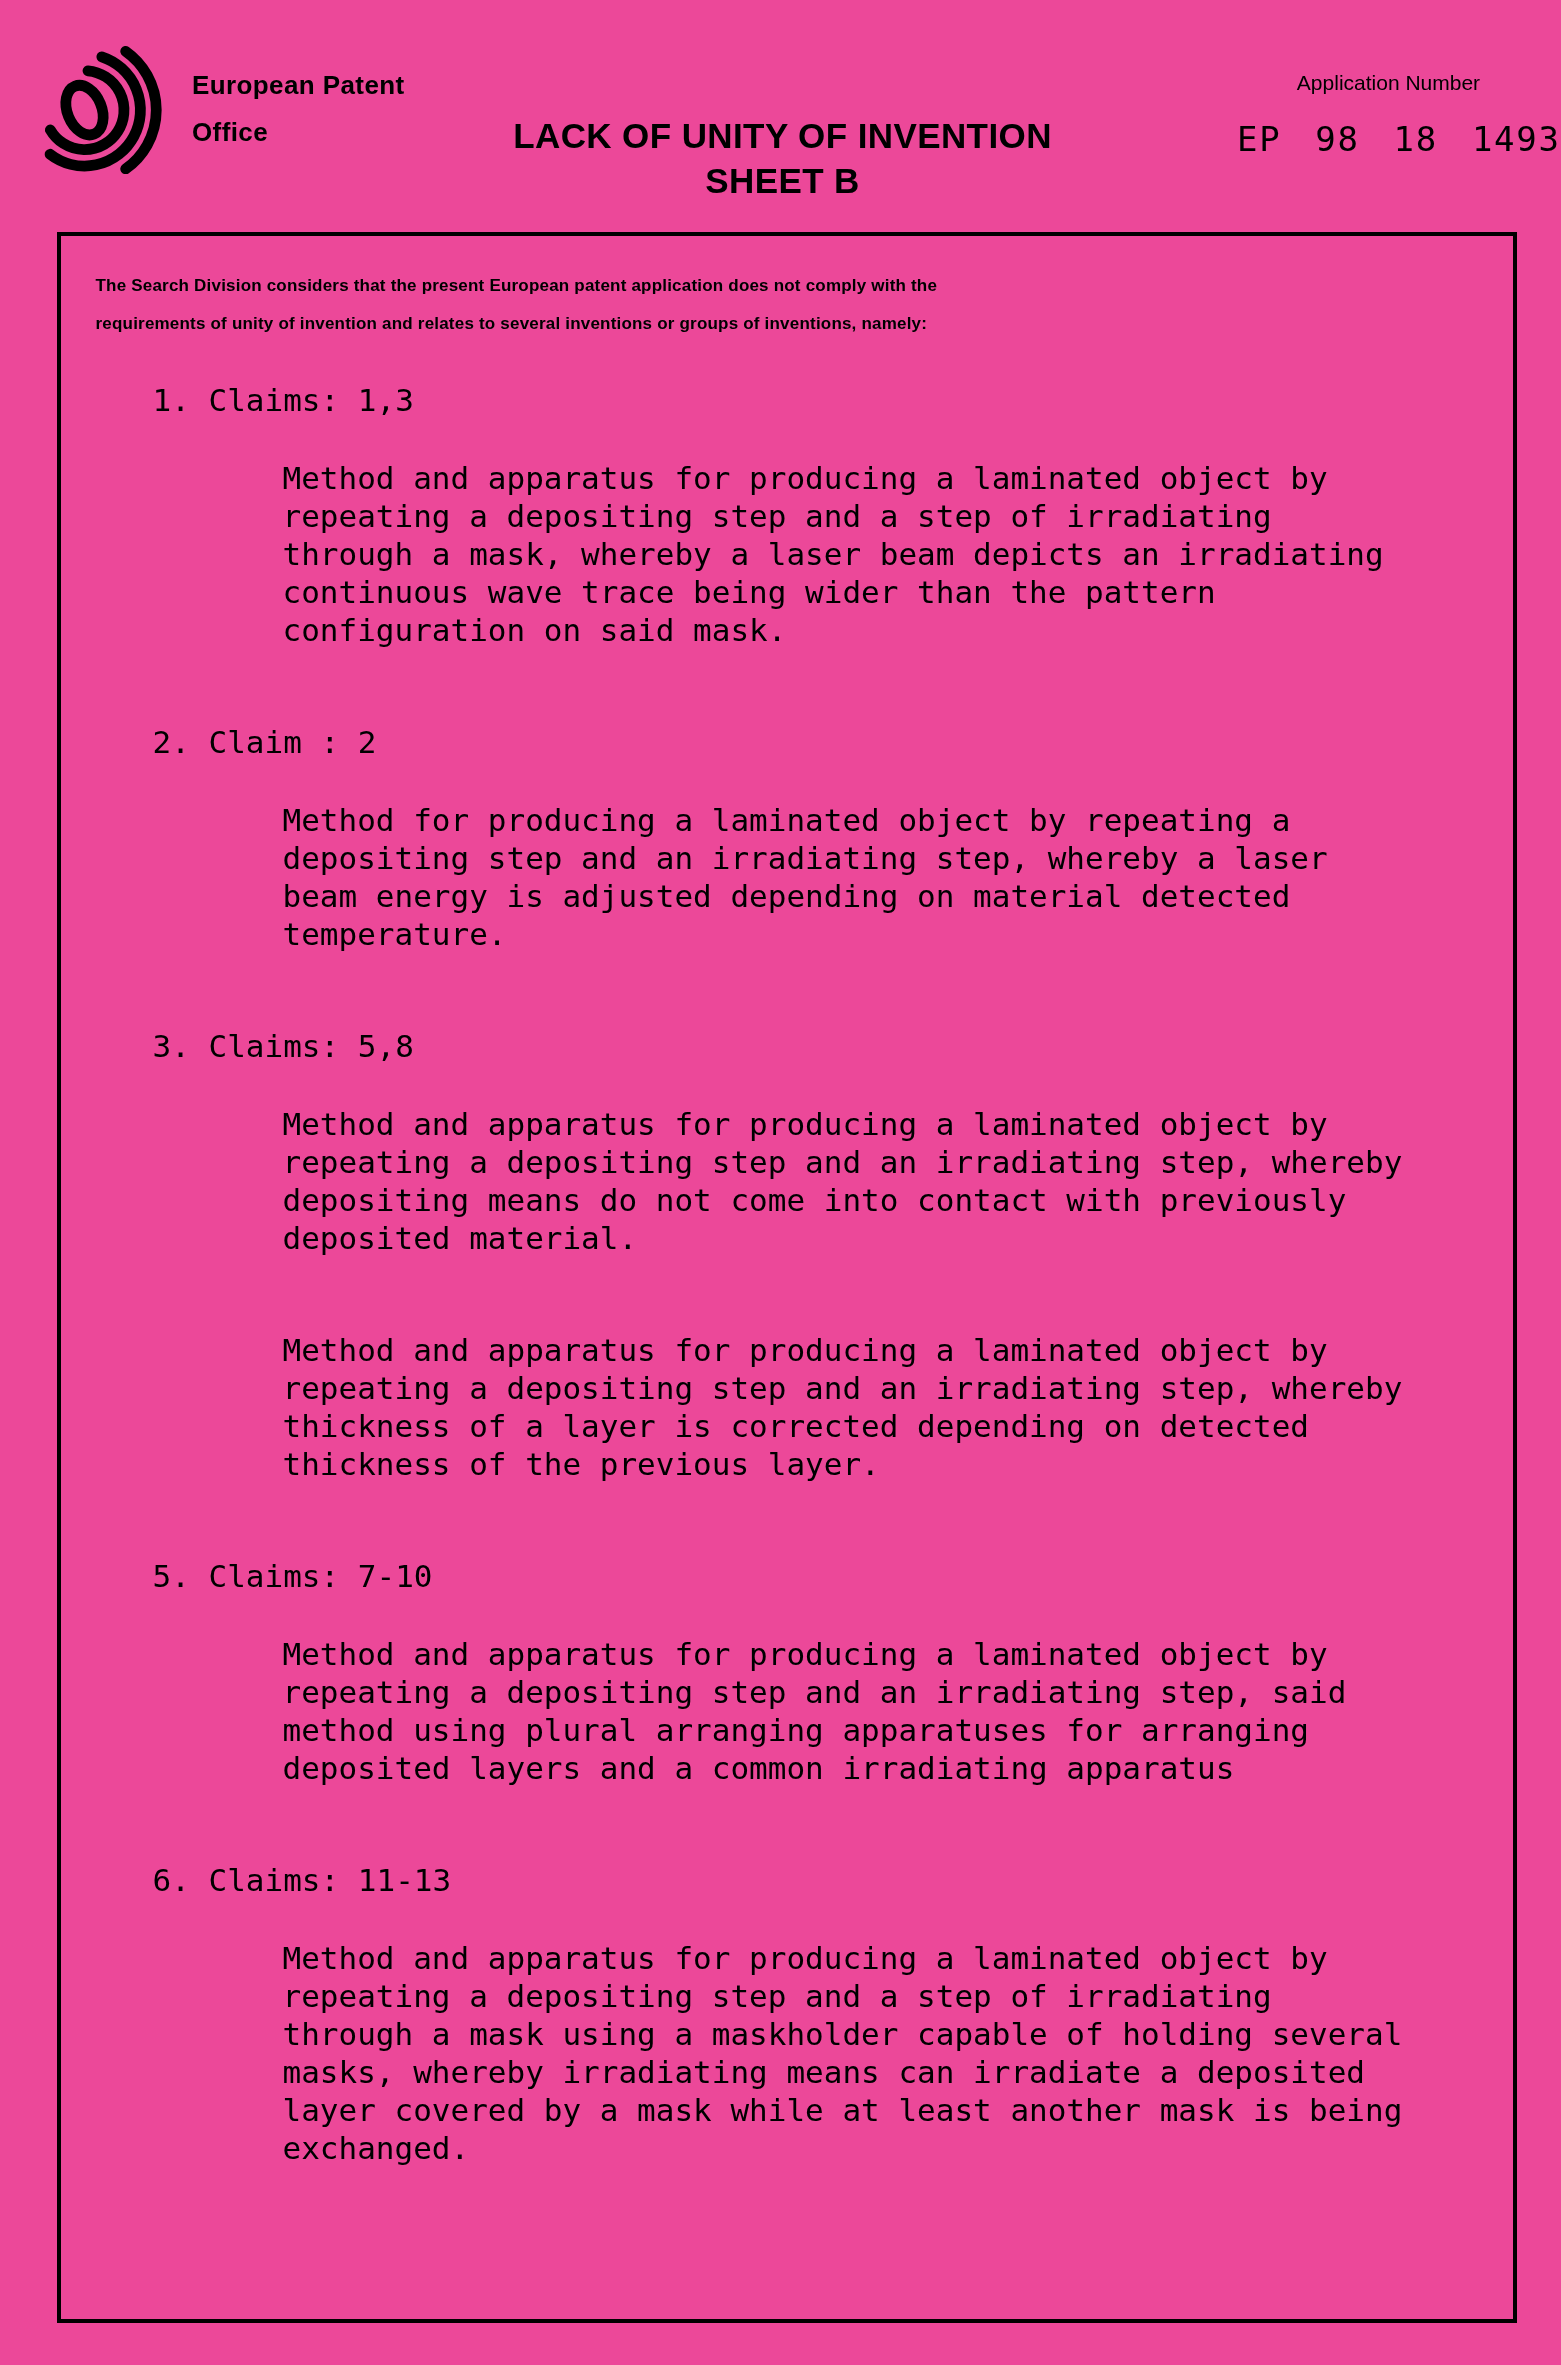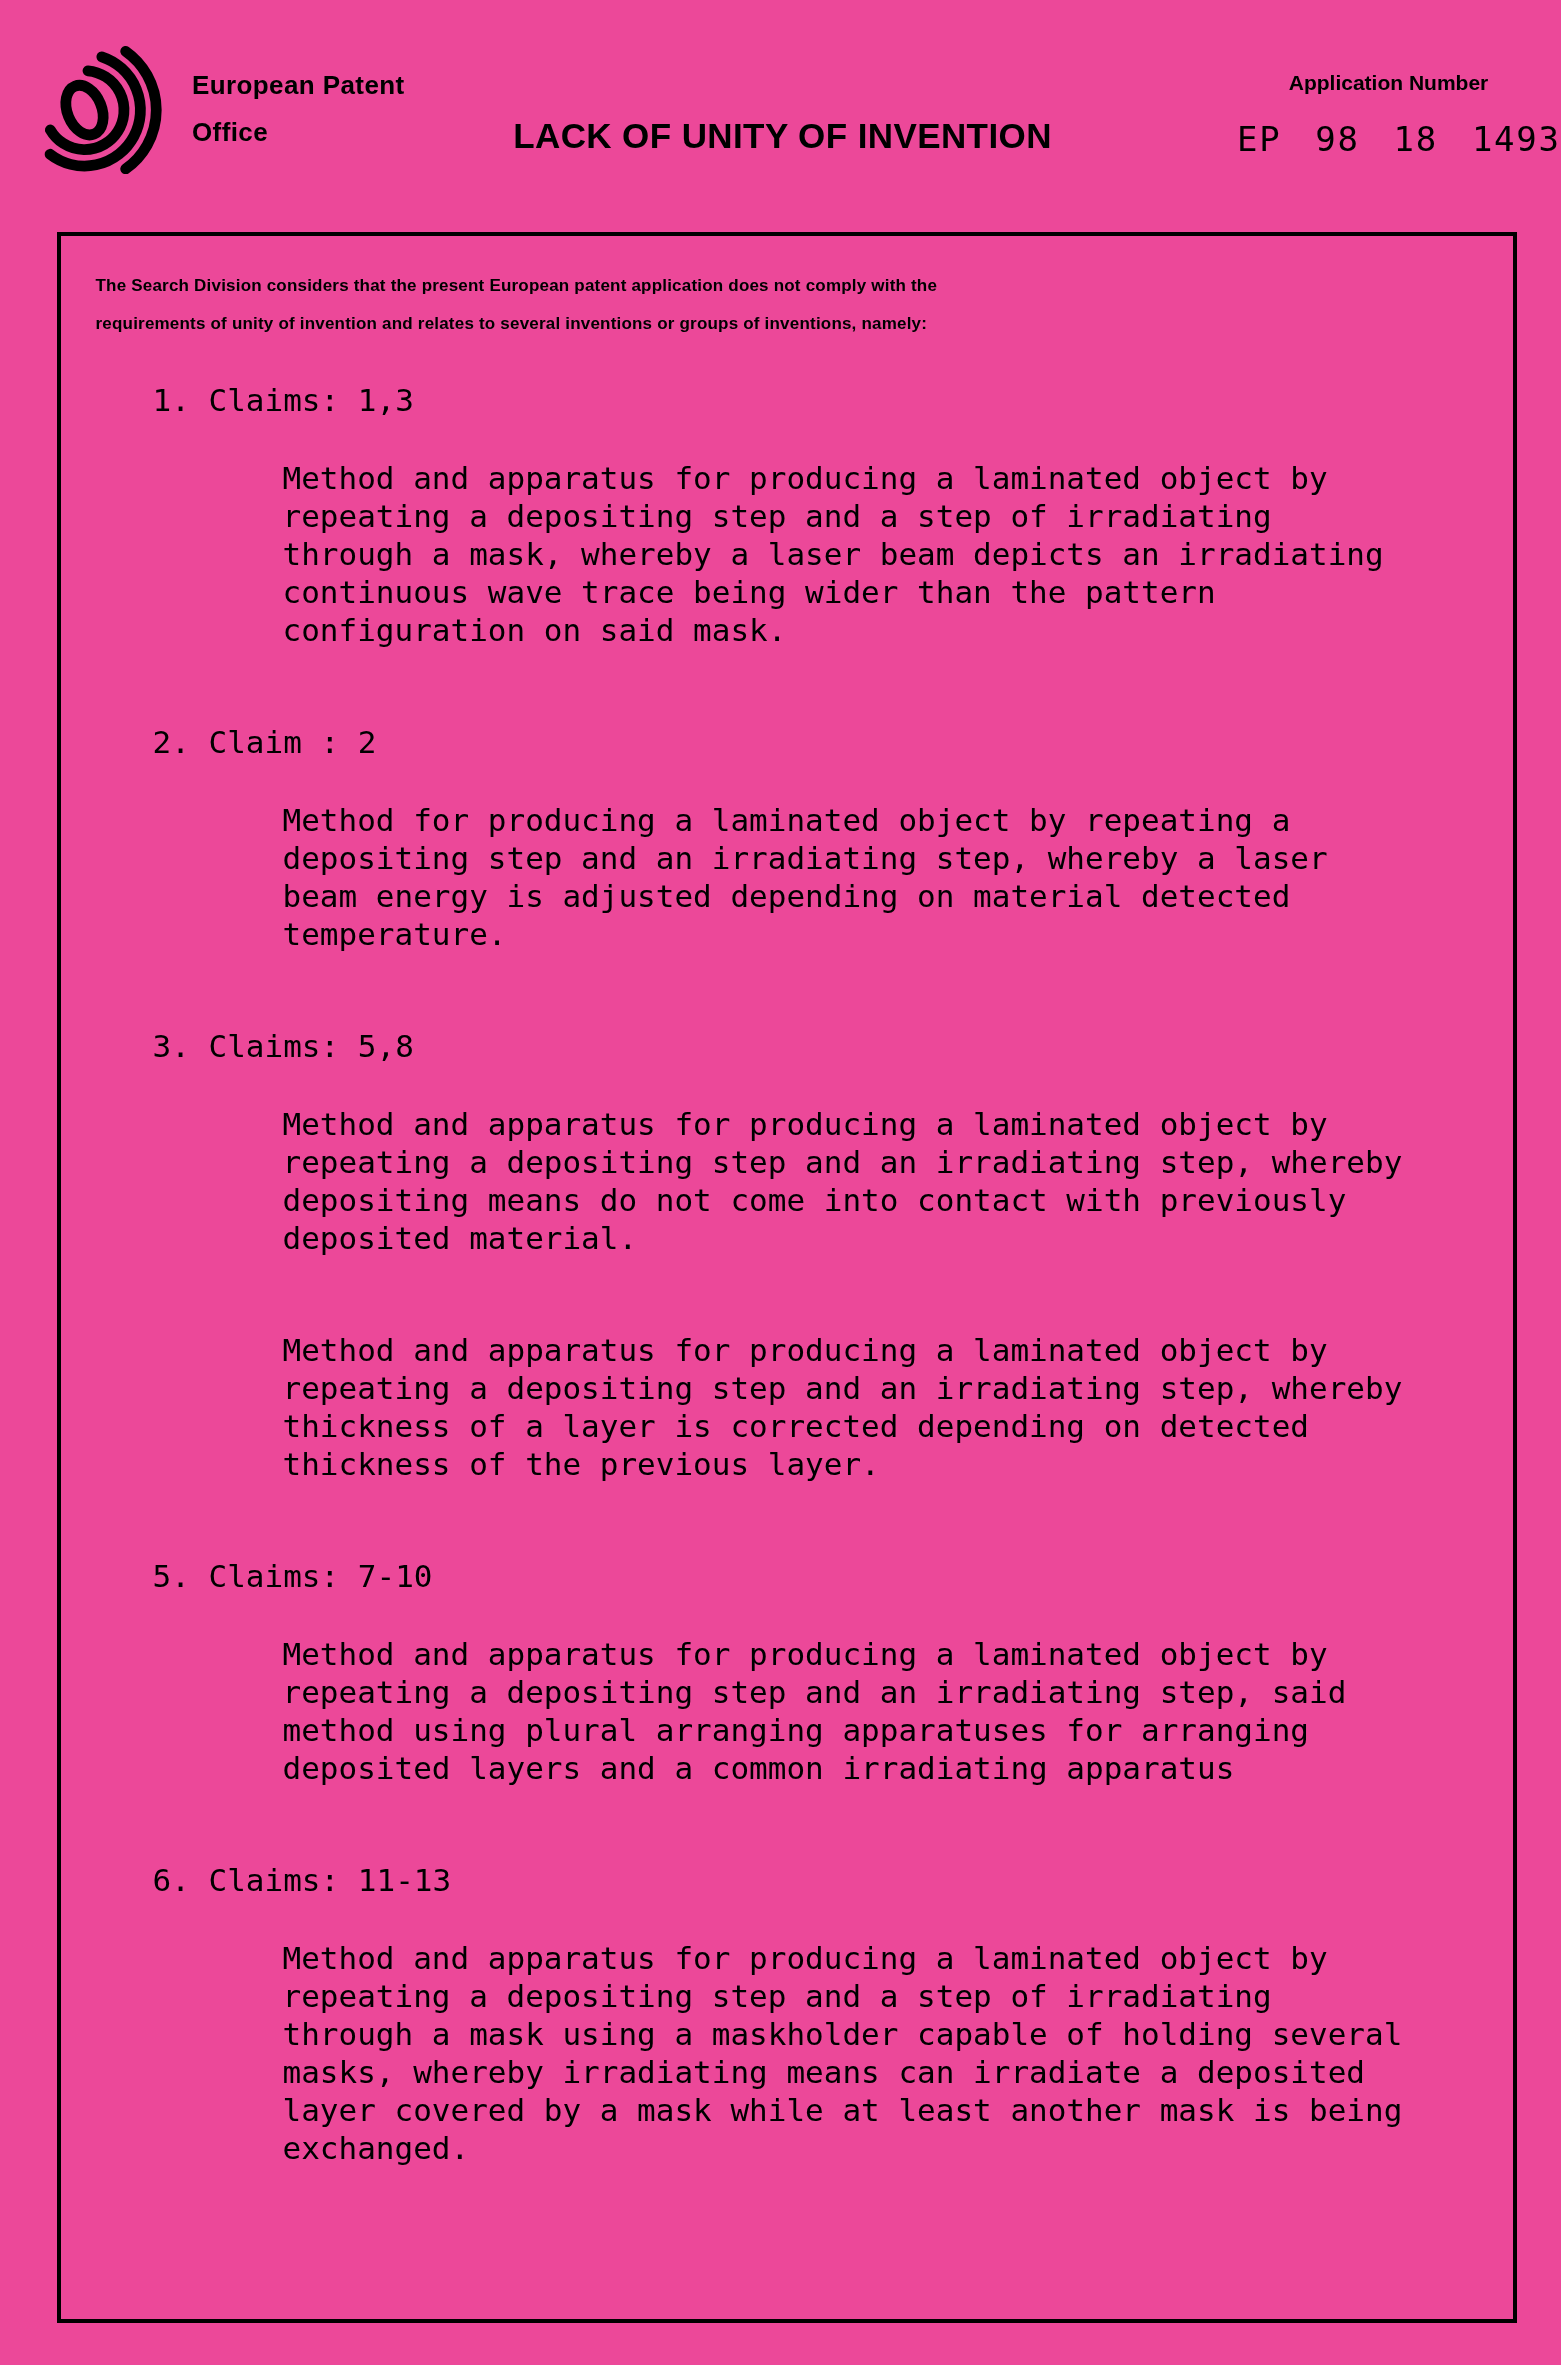--- a/index.html
+++ b/index.html
@@ -53,21 +53,21 @@
 
   .appnum-block {
     position: absolute;
     left: 1237px;
     top: 71px;
     width: 303px;
     text-align: center;
   }
   .appnum-label {
     font-size: 21px;
-    font-weight: bold;
+    font-weight: normal;
   }
   .appnum-value {
     margin-top: 23.6px;
     font-family: "DejaVu Sans Mono", monospace;
     font-size: 34px;
     letter-spacing: 1.7px;
     word-spacing: 11.8px;
     white-space: nowrap;
   }
 
@@ -127,20 +127,21 @@
         <path d="M 86.1 43.8 A 78 78 0 1 1 14 179.5"></path>
         <path d="M 119.4 36.1 A 100 100 0 0 1 119.4 199.9"></path>
       </svg>
     </div>
 
     <div class="org">European Patent
 Office</div>
 
     <div class="title-block">
       <div>LACK OF UNITY OF INVENTION</div>
+      <div>SHEET B</div>
     </div>
 
     <div class="appnum-block">
       <div class="appnum-label">Application Number</div>
       <div class="appnum-value">EP 98 18 1493</div>
     </div>
   </header>
 
   <main class="content-box">
     <p class="intro">The Search Division considers that the present European patent application does not comply with the

